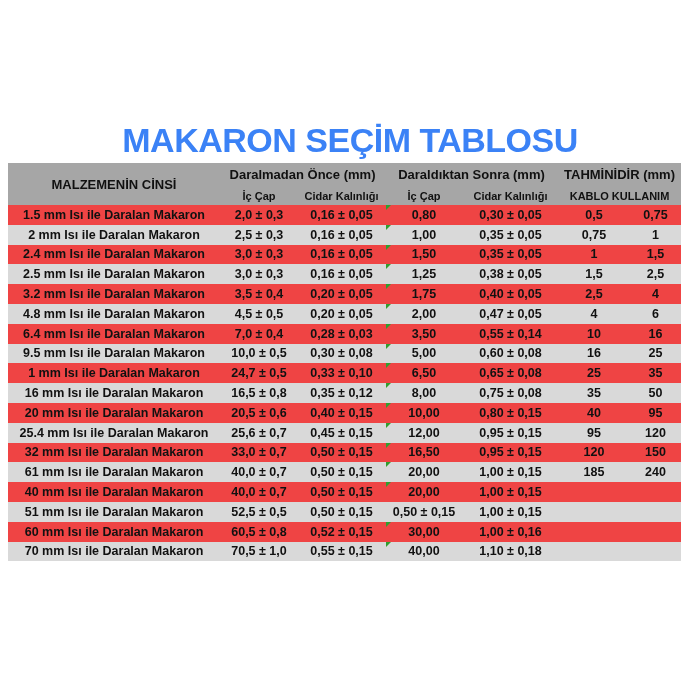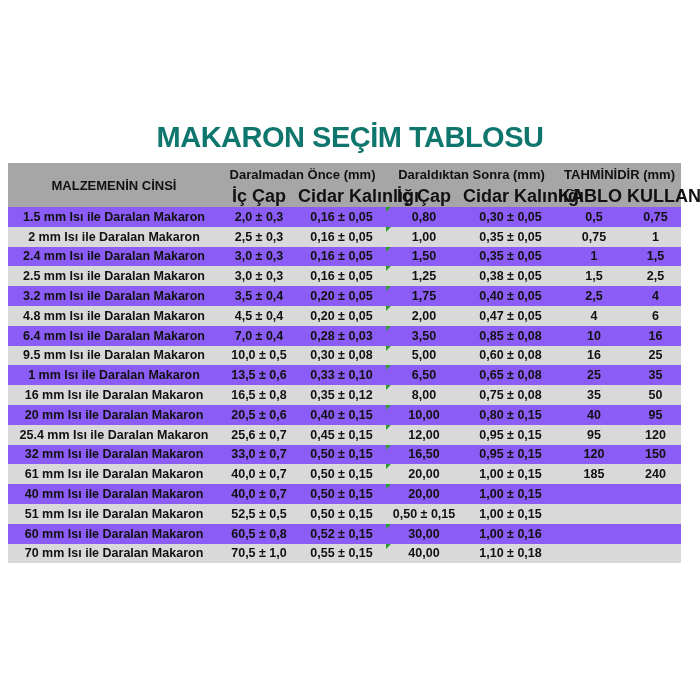--- a/index.html
+++ b/index.html
@@ -15,24 +15,24 @@
     background: #ffffff;
     overflow: hidden;
   }
   .title {
     position: absolute;
     top: 121px;
     left: 0;
     width: 100%;
     margin: 0;
     text-align: center;
-    font-size: 29px;
+    font-size: 34px;
     font-weight: bold;
     letter-spacing: -0.5px;
-    color: #0f766e;
+    color: #3b82f6;
     white-space: nowrap;
   }
   table.makaron-table {
     position: absolute;
     top: 163px;
     left: 8px;
     width: 673px;
     border-collapse: collapse;
     table-layout: fixed;
   }
@@ -45,22 +45,22 @@
     vertical-align: middle;
     text-align: center;
     font-weight: bold;
     color: #111111;
   }
   thead th {
     background: #a6a6a6;
     color: #141414;
   }
   tr.group-row th { height: 23px; font-size: 13px; }
-  tr.sub-row th   { height: 19px; font-size: 18px; }
-  tbody tr { height: 19.8px; background: #8b5cf6; }
+  tr.sub-row th   { height: 19px; font-size: 11px; }
+  tbody tr { height: 19.8px; background: #ef4444; }
   tbody tr.alt { background: #d9d9d9; }
   tbody td { font-size: 12.5px; position: relative; }
   td.c1, th.c1 { text-align: left; padding-left: 5px; }
   th.c1 { text-align: center; padding-left: 0; font-size: 13px; }
   .tri {
     position: absolute;
     top: 0;
     left: 1px;
     width: 0;
     height: 0;
@@ -141,48 +141,48 @@
           <td class="c1">3.2 mm Isı ile Daralan Makaron</td>
           <td>3,5 ± 0,4</td>
           <td>0,20 ± 0,05</td>
           <td>1,75<span class="tri"></span></td>
           <td>0,40 ± 0,05</td>
           <td>2,5</td>
           <td>4</td>
         </tr>
         <tr class="alt">
           <td class="c1">4.8 mm Isı ile Daralan Makaron</td>
-          <td>4,5 ± 0,4</td>
+          <td>4,5 ± 0,5</td>
           <td>0,20 ± 0,05</td>
           <td>2,00<span class="tri"></span></td>
           <td>0,47 ± 0,05</td>
           <td>4</td>
           <td>6</td>
         </tr>
         <tr>
           <td class="c1">6.4 mm Isı ile Daralan Makaron</td>
           <td>7,0 ± 0,4</td>
           <td>0,28 ± 0,03</td>
           <td>3,50<span class="tri"></span></td>
-          <td>0,85 ± 0,08</td>
+          <td>0,55 ± 0,14</td>
           <td>10</td>
           <td>16</td>
         </tr>
         <tr class="alt">
           <td class="c1">9.5 mm Isı ile Daralan Makaron</td>
           <td>10,0 ± 0,5</td>
           <td>0,30 ± 0,08</td>
           <td>5,00<span class="tri"></span></td>
           <td>0,60 ± 0,08</td>
           <td>16</td>
           <td>25</td>
         </tr>
         <tr>
           <td class="c1">1 mm Isı ile Daralan Makaron</td>
-          <td>13,5 ± 0,6</td>
+          <td>24,7 ± 0,5</td>
           <td>0,33 ± 0,10</td>
           <td>6,50<span class="tri"></span></td>
           <td>0,65 ± 0,08</td>
           <td>25</td>
           <td>35</td>
         </tr>
         <tr class="alt">
           <td class="c1">16 mm Isı ile Daralan Makaron</td>
           <td>16,5 ± 0,8</td>
           <td>0,35 ± 0,12</td>

